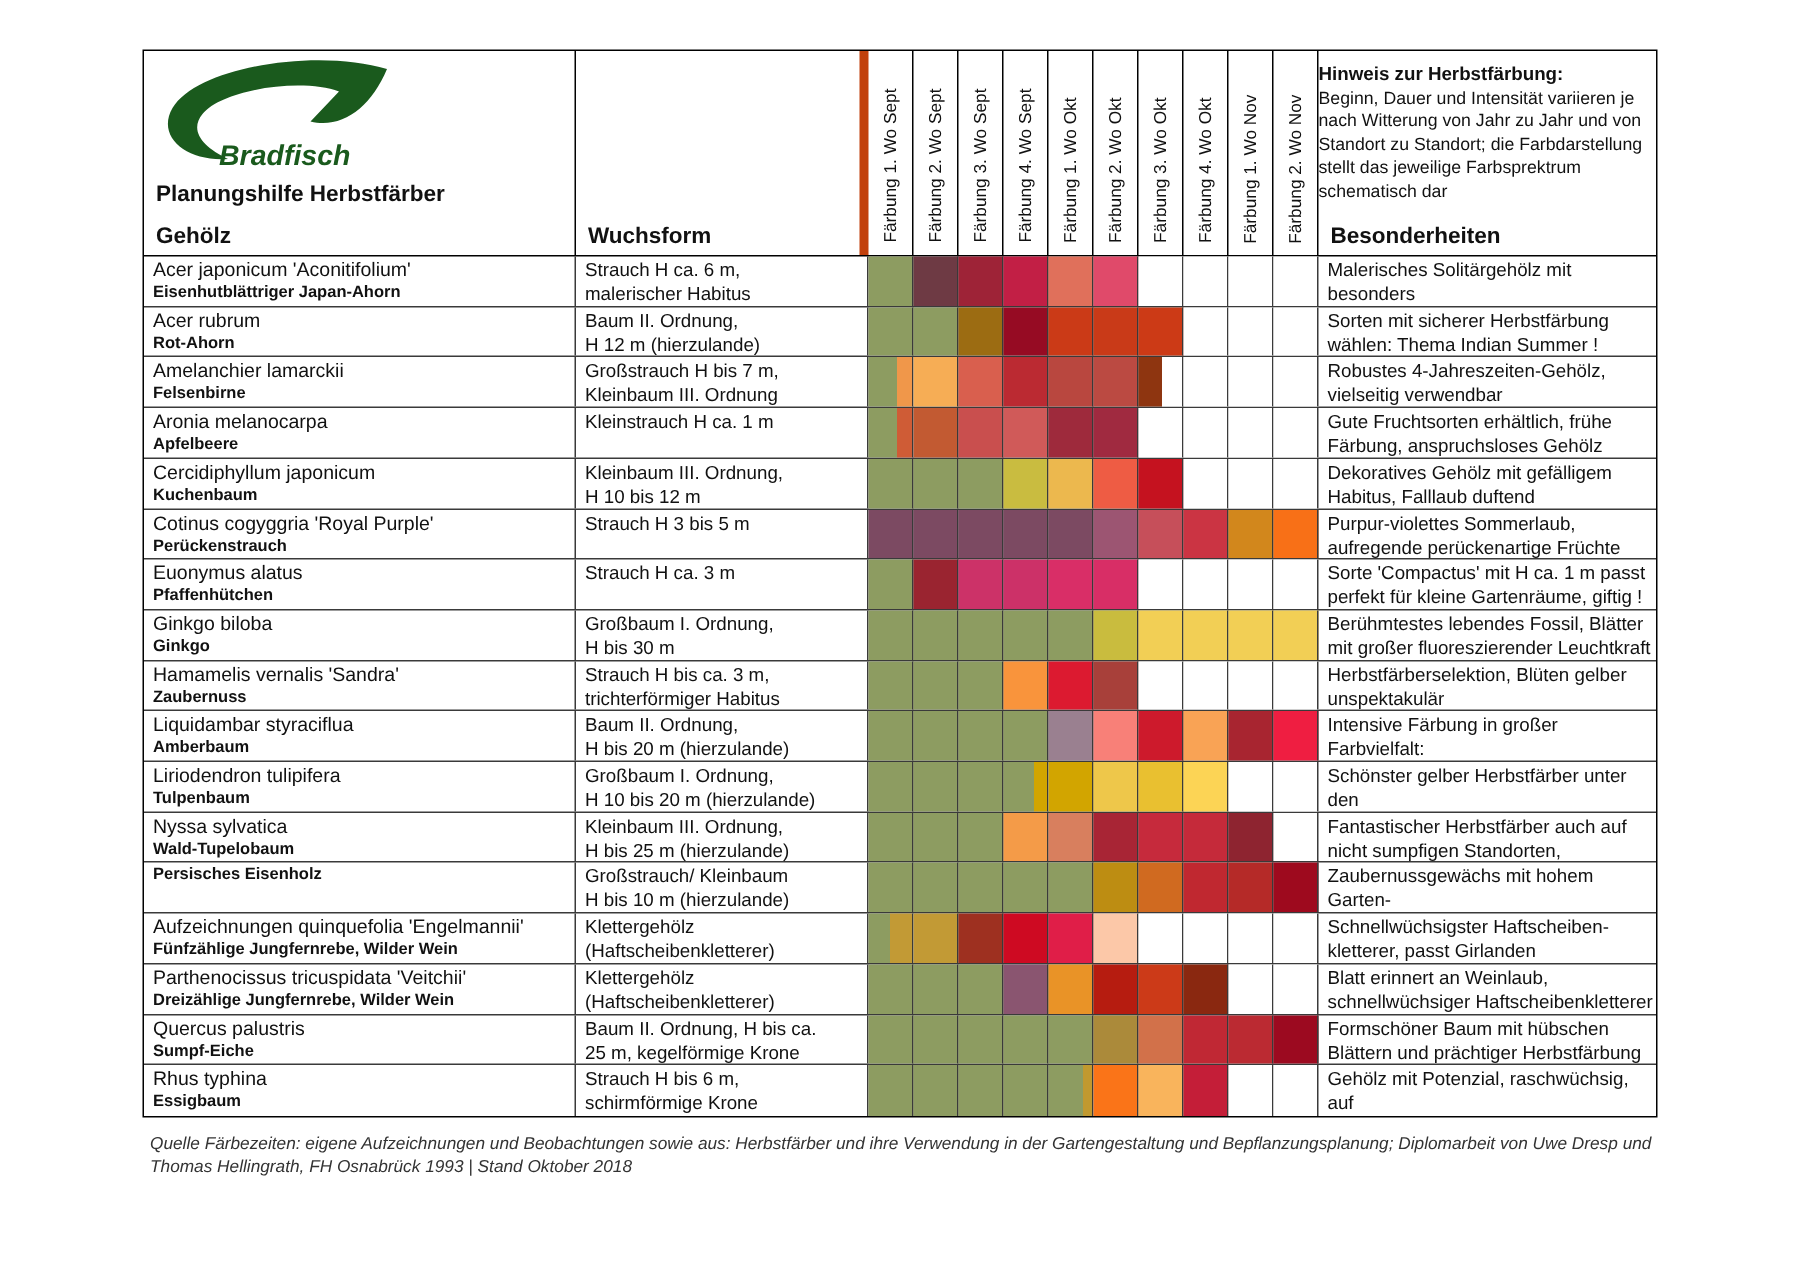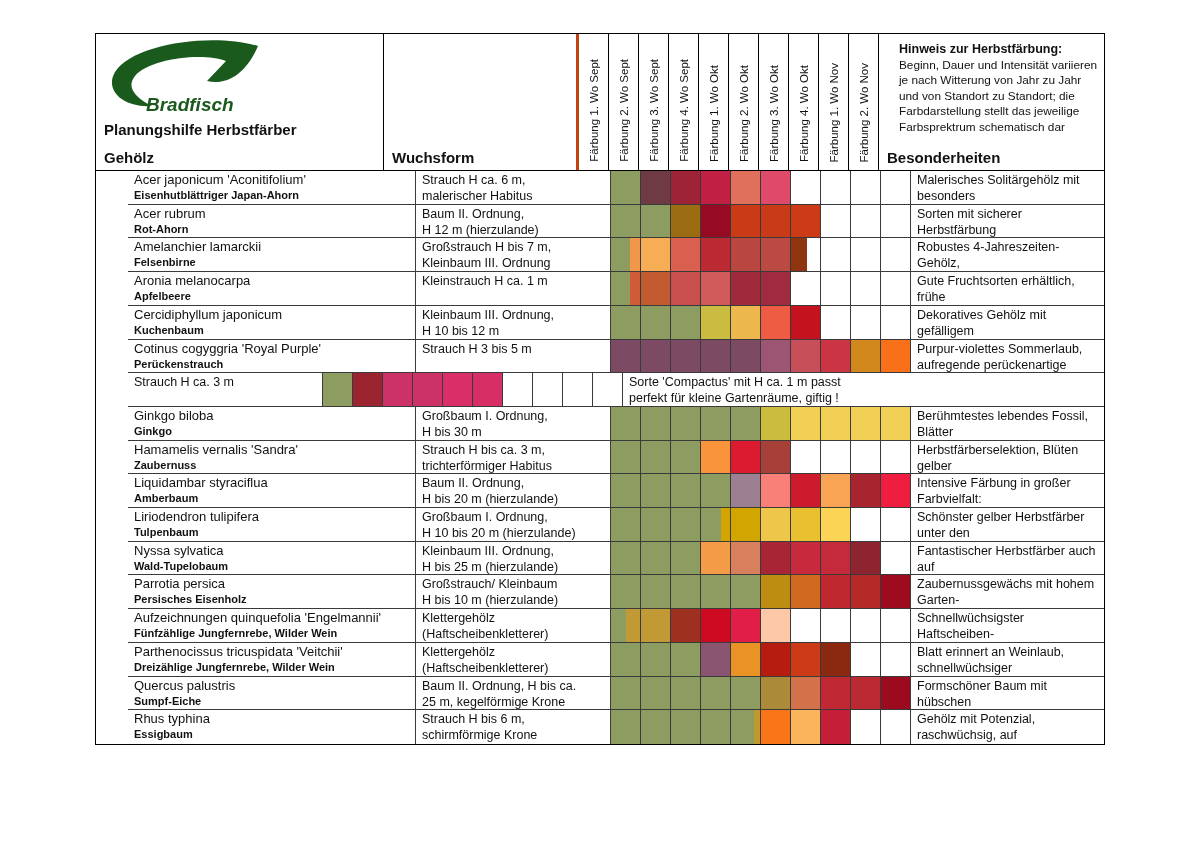--- a/index.html
+++ b/index.html
@@ -7,29 +7,29 @@
         font-family:"Liberation Sans",sans-serif;color:#111;overflow:hidden;}
   .tbl{position:absolute;left:95px;top:33px;width:1010px;height:712px;
        border:1.5px solid #000;box-sizing:border-box;display:flex;flex-direction:column;background:#fff;}
   .thead{height:139px;display:flex;border-bottom:1.5px solid #000;box-sizing:border-box;}
   .th-gehoelz{width:288px;position:relative;border-right:1px solid #000;box-sizing:border-box;}
   .logo{position:absolute;top:6px;left:12px;width:160px;height:82px;}
   .logo-text{position:absolute;top:60px;left:50px;font-size:19px;font-weight:bold;
              font-style:italic;color:#1a5a1d;}
   .doc-title{position:absolute;left:8px;bottom:32px;font-size:15px;font-weight:bold;}
   .col-label{position:absolute;left:8px;bottom:4px;font-size:15px;font-weight:bold;}
-  .th-wf{width:195px;position:relative;border-right:3px solid #c2410c;box-sizing:border-box;}
+  .th-wf{width:195px;position:relative;border-right:6px solid #c2410c;box-sizing:border-box;}
   .wk{width:30px;border-right:1px solid #000;box-sizing:border-box;display:flex;}
   .wk span{writing-mode:vertical-rl;transform:rotate(180deg);font-size:11.5px;
            margin:auto auto 8px auto;white-space:nowrap;color:#111;}
   .th-bes{flex:1;position:relative;box-sizing:border-box;}
-  .hint{position:absolute;top:8px;left:20px;right:6px;font-size:11.8px;line-height:15.5px;}
+  .hint{position:absolute;top:8px;left:0;right:6px;font-size:11.8px;line-height:15.5px;}
   .hint b{font-size:12.5px;}
   .tbody{flex:1;display:flex;flex-direction:column;}
-  .row{display:flex;height:33.71px;border-bottom:1px solid #3a3a3a;box-sizing:border-box;margin-left:32px;}
+  .row{display:flex;height:33.71px;border-bottom:1px solid #3a3a3a;box-sizing:border-box;}
   .row:last-child{border-bottom:none;}
   .c-name{width:288px;border-right:1px solid #3a3a3a;box-sizing:border-box;
           padding:1px 4px 0 6px;overflow:hidden;}
   .latin{font-size:13px;line-height:16px;white-space:nowrap;}
   .german{font-size:11px;font-weight:bold;line-height:14px;white-space:nowrap;}
   .c-wf{width:195px;border-right:1px solid #3a3a3a;box-sizing:border-box;
         padding:1px 2px 0 6px;font-size:12.5px;line-height:16px;white-space:pre-line;overflow:hidden;}
   .ccell{width:30px;border-right:1px solid #3a3a3a;box-sizing:border-box;background:#fff;}
   .c-bes{flex:1;padding:1px 2px 0 6px;font-size:12.5px;line-height:16px;
          white-space:pre-line;overflow:hidden;box-sizing:border-box;}
@@ -227,20 +227,24 @@
             <div class="ccell" style="background: rgb(198, 79, 90);"></div>
             <div class="ccell" style="background: rgb(203, 52, 67);"></div>
             <div class="ccell" style="background: rgb(210, 135, 28);"></div>
             <div class="ccell" style="background: rgb(248, 112, 23);"></div>
           </div>
     <div class="c-bes">Purpur-violettes Sommerlaub,
 aufregende perückenartige Früchte</div>
   </div>
 
   <div class="row">
+    <div class="c-name">
+      <div class="latin">Euonymus alatus</div>
+      <div class="german">Pfaffenhütchen</div>
+    </div>
     <div class="c-wf">Strauch H ca. 3 m</div>
     <div style="display:flex;">
             <div class="ccell" style="background: rgb(141, 156, 97);"></div>
             <div class="ccell" style="background: rgb(154, 36, 48);"></div>
             <div class="ccell" style="background: rgb(204, 50, 104);"></div>
             <div class="ccell" style="background: rgb(204, 49, 104);"></div>
             <div class="ccell" style="background: rgb(217, 46, 103);"></div>
             <div class="ccell" style="background: rgb(216, 46, 102);"></div>
             <div class="ccell"></div>
             <div class="ccell"></div>
@@ -361,21 +365,20 @@
             <div class="ccell" style="background: rgb(197, 42, 58);"></div>
             <div class="ccell" style="background: rgb(142, 36, 48);"></div>
             <div class="ccell"></div>
           </div>
     <div class="c-bes">Fantastischer Herbstfärber auch auf
 nicht sumpfigen Standorten, Klimabaum</div>
   </div>
 
   <div class="row">
     <div class="c-name">
-      <div class="latin">Parrotia persica</div>
       <div class="german">Persisches Eisenholz</div>
     </div>
     <div class="c-wf">Großstrauch/ Kleinbaum
 H bis 10 m (hierzulande)</div>
     <div style="display:flex;">
             <div class="ccell" style="background: rgb(141, 156, 97);"></div>
             <div class="ccell" style="background: rgb(141, 156, 97);"></div>
             <div class="ccell" style="background: rgb(141, 156, 97);"></div>
             <div class="ccell" style="background: rgb(141, 156, 97);"></div>
             <div class="ccell" style="background: rgb(141, 156, 97);"></div>
@@ -402,21 +405,21 @@
             <div class="ccell" style="background: rgb(158, 48, 32);"></div>
             <div class="ccell" style="background: rgb(206, 10, 34);"></div>
             <div class="ccell" style="background: rgb(224, 30, 72);"></div>
             <div class="ccell" style="background: rgb(252, 200, 168);"></div>
             <div class="ccell"></div>
             <div class="ccell"></div>
             <div class="ccell"></div>
             <div class="ccell"></div>
           </div>
     <div class="c-bes">Schnellwüchsigster Haftscheiben-
-kletterer, bildet Zaubernuss</div>
+kletterer, passt Girlanden</div>
   </div>
 
   <div class="row">
     <div class="c-name">
       <div class="latin">Parthenocissus tricuspidata 'Veitchii'</div>
       <div class="german">Dreizählige Jungfernrebe, Wilder Wein</div>
     </div>
     <div class="c-wf">Klettergehölz
 (Haftscheibenkletterer)</div>
     <div style="display:flex;">
@@ -476,13 +479,15 @@
             <div class="ccell" style="background: rgb(196, 30, 56);"></div>
             <div class="ccell"></div>
             <div class="ccell"></div>
           </div>
     <div class="c-bes">Gehölz mit Potenzial, raschwüchsig, auf
 zu humosen Böden ausläufertreibend</div>
   </div>
 </div>
   </div>
 
+  <div class="footer">Quelle Färbezeiten: eigene Aufzeichnungen und Beobachtungen sowie aus: Herbstfärber und ihre Verwendung in der Gartengestaltung und Bepflanzungsplanung; Diplomarbeit von Uwe Dresp und
+Thomas Hellingrath, FH Osnabrück 1993 | Stand Oktober 2018</div>
 </div>
 
 </body></html>

